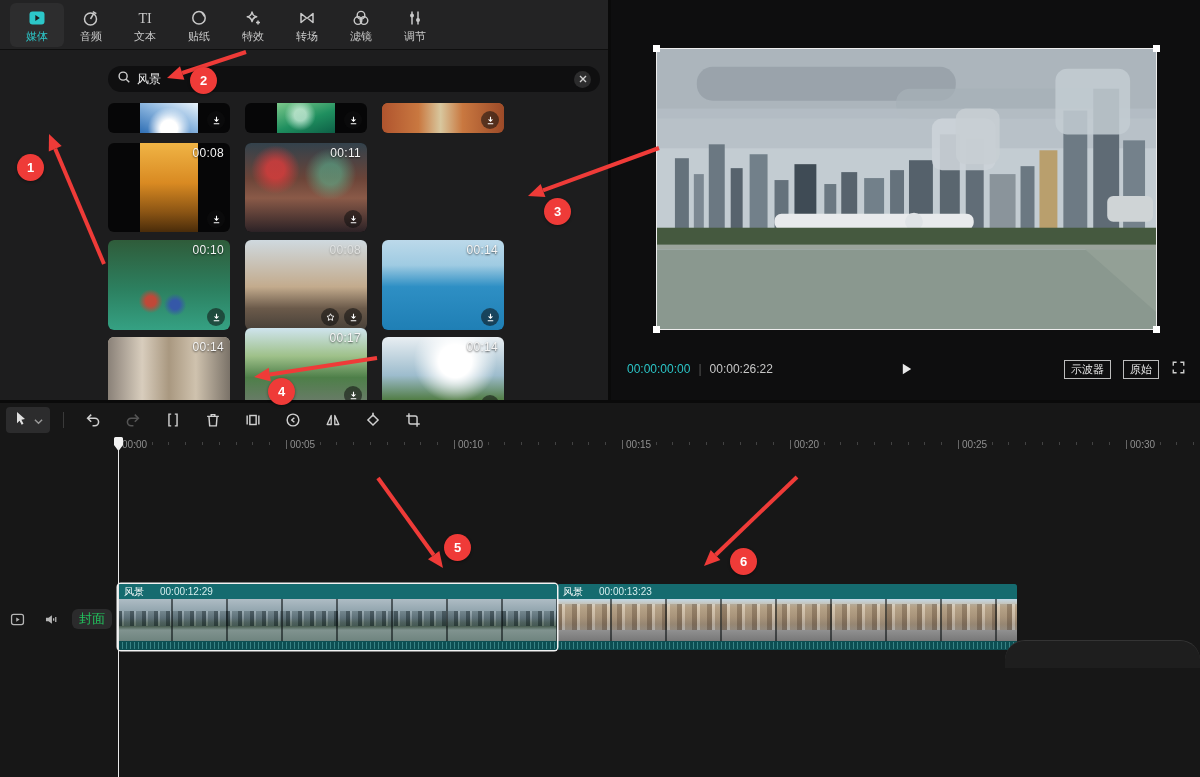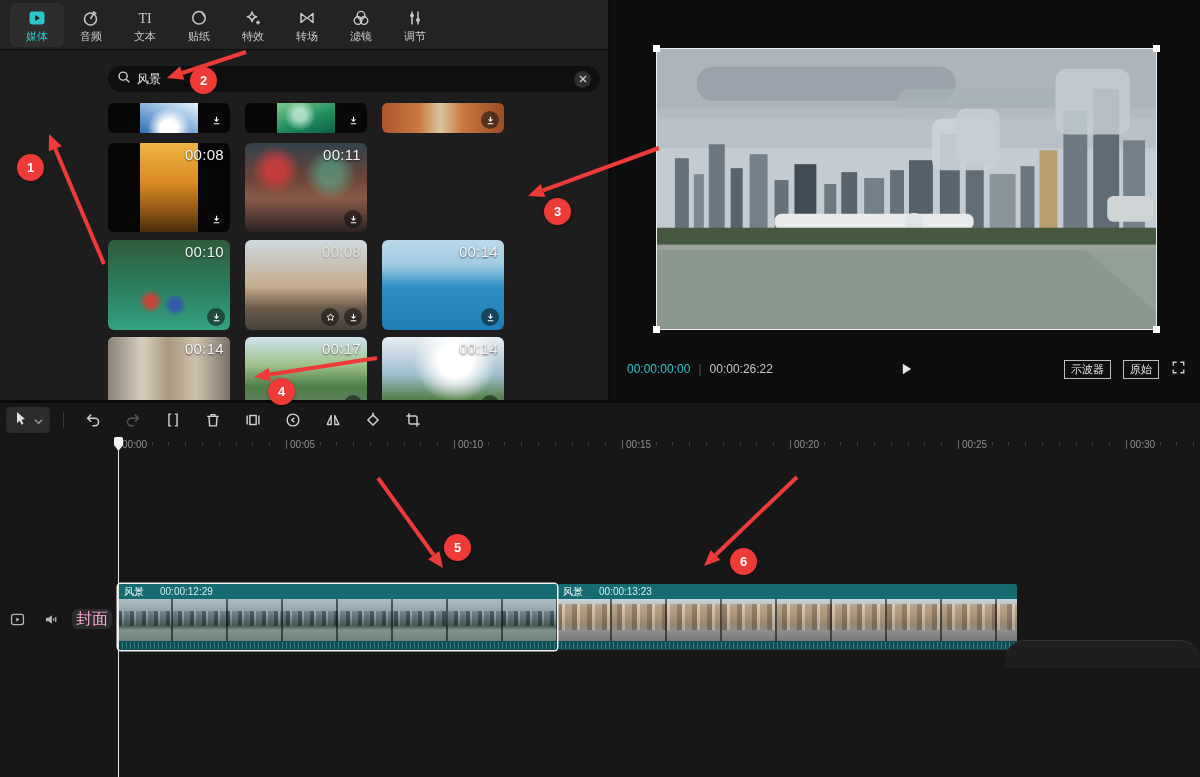--- a/index.html
+++ b/index.html
@@ -21,21 +21,21 @@
   .side-btn.lib{top:54px;background:#252526;color:#2cc7c9}
   .side-btn.local{top:14px}
 
   .search-bar{position:absolute;left:108px;top:66px;width:492px;height:26px;background:#0f0f10;border-radius:14px;display:flex;align-items:center;padding:0 9px;gap:6px}
   .search-bar input{flex:1;background:transparent;border:none;outline:none;color:#ececec;font-size:12px;font-family:inherit}
   .x-btn{width:17px;height:17px;border-radius:50%;background:#2c2c2d;display:flex;align-items:center;justify-content:center;color:#cfcfcf;flex:none}
 
   .card{position:absolute;background:#060607;border-radius:6px;overflow:hidden}
   .img{position:absolute;inset:0}
   .pillar .img{left:26%;right:26%}
-  .dur{position:absolute;top:3px;right:6px;font-size:15px;color:#f4f4f4;text-shadow:0 1px 2px rgba(0,0,0,.65);letter-spacing:.3px}
+  .dur{position:absolute;top:3px;right:6px;font-size:12px;color:#f4f4f4;text-shadow:0 1px 2px rgba(0,0,0,.65);letter-spacing:.3px}
   .dur.faint{opacity:.45}
   .badges{position:absolute;right:5px;bottom:4px;display:flex;gap:5px}
   .badge{width:18px;height:18px;border-radius:50%;background:rgba(15,15,15,.55);display:flex;align-items:center;justify-content:center;color:#fff}
 
   .th-clouds{background:radial-gradient(circle at 50% 85%,#ffffff 0 22%,rgba(255,255,255,0) 55%),linear-gradient(205deg,#eaf3fa 0%,#8fb8e0 45%,#2f6fb5 100%)}
   .th-greenwater{background:radial-gradient(circle at 40% 40%,rgba(220,245,230,.7) 0 15%,rgba(0,0,0,0) 40%),linear-gradient(160deg,#7cc98b 0%,#1f8f5f 55%,#0d5f46 100%)}
   .th-autumn{background:linear-gradient(90deg,#b0542e 0%,#c97840 30%,#d8c79e 48%,#c97840 66%,#9c4a28 100%),linear-gradient(180deg,#c96f3a,#3f2a1c)}
   .th-nightlamp{background:linear-gradient(180deg,#f0b445 0%,#d98a22 45%,#8a5414 78%,#4a2c0a 100%)}
   .th-nightmarket{background:radial-gradient(circle at 25% 30%,rgba(220,60,60,.8) 0 8%,rgba(0,0,0,0) 22%),radial-gradient(circle at 70% 35%,rgba(90,200,160,.5) 0 10%,rgba(0,0,0,0) 25%),linear-gradient(180deg,#33424c 0%,#6b4438 40%,#8a5a48 62%,#2c2226 100%)}
   .th-fogcity{background:linear-gradient(180deg,#c9cfd5 0%,#aab5bd 40%,#6e7e85 56%,#45584c 66%,#7d8d8a 74%,#72857f 100%)}
@@ -70,21 +70,21 @@
   .tool.dim{color:#555}
   .ruler{position:absolute;left:0;top:34px;width:100%;height:20px}
   .rmaj{position:absolute;top:3px;display:flex;align-items:flex-start;gap:3px}
   .rmaj i{display:block;width:1px;height:9px;background:#666}
   .rmaj span{font-size:10px;color:#8f8f8f;line-height:10px}
   .rmin{position:absolute;top:5px;width:1px;height:3px;background:#424242}
   .playhead{position:absolute;left:114px;top:34px;width:9px;height:340px;z-index:6}
   .playhead .line{position:absolute;left:4px;top:10px;width:1px;height:330px;background:#e9e9e9}
   .track-controls{position:absolute;left:0;top:193px;height:46px;display:flex;align-items:center;gap:0;color:#b5b5b5}
   .tc-icon{width:34px;display:flex;justify-content:center}
-  .cover-btn{width:40px;height:20px;background:#2b2b2c;border-radius:6px;display:flex;align-items:center;justify-content:center;font-size:16px;color:#f9a8d4;margin-left:4px}
+  .cover-btn{width:40px;height:20px;background:#2b2b2c;border-radius:6px;display:flex;align-items:center;justify-content:center;font-size:13px;color:#22c55e;margin-left:4px}
   .clip{position:absolute;top:181px;height:66px;border-radius:3px;overflow:hidden;background:#0c4e52}
   .clip.selected{box-shadow:0 0 0 1.5px #f2f2f2;z-index:2}
   .clip-head{height:15px;background:#156b6f;display:flex;align-items:center;gap:16px;padding:0 6px;font-size:10px;color:#fff;white-space:nowrap}
   .clip-dur{color:#d5eeee}
   .clip-film{position:relative;height:42px;overflow:hidden}
   .clip-film::after{content:"";position:absolute;inset:0;background:repeating-linear-gradient(90deg,rgba(4,10,12,0) 0 53px,rgba(4,10,12,.55) 53px 55px)}
   .film-city{background:linear-gradient(180deg,#aebcc4 0%,#93a6af 28%,#6e8089 45%,#53655c 56%,#44584b 64%,#80938f 74%,#6f847f 100%)}
   .film-city::before{content:"";position:absolute;left:0;right:0;top:28%;bottom:36%;background:repeating-linear-gradient(90deg,rgba(20,35,40,.55) 0 4px,rgba(210,220,222,.18) 4px 6px,rgba(70,90,96,.4) 6px 12px)}
   .film-street{background:linear-gradient(180deg,#c2d8e6 0%,#c8b69c 20%,#b4a189 42%,#978a7b 60%,#909090 74%,#787878 100%)}
   .film-street::before{content:"";position:absolute;left:0;right:0;top:12%;bottom:26%;background:repeating-linear-gradient(90deg,rgba(96,74,52,.5) 0 5px,rgba(245,236,222,.3) 5px 8px,rgba(150,128,100,.38) 8px 15px)}
@@ -284,21 +284,21 @@
               <path d="M10 3v8M6.5 8 10 11.5 13.5 8M5 16h10"></path>
             </svg>
           </span>
         </div>
     </div>
 
     <div class="card" style="left:108px;top:337px;width:122px;height:80px">
       <div class="img th-eurostreet"></div>
       <span class="dur">00:14</span>
     </div>
-    <div class="card" style="left:245px;top:337px;width:122px;height:80px">
+    <div class="card" style="left:245px;top:328px;width:122px;height:80px">
       <div class="img th-treestreet"></div>
       <span class="dur">00:17</span>
       <div class="badges">
           <span class="badge">
             <svg width="11" height="11" viewBox="0 0 20 20" fill="none" stroke="#fff" stroke-width="2">
               <path d="M10 3v8M6.5 8 10 11.5 13.5 8M5 16h10"></path>
             </svg>
           </span>
         </div>
     </div>

